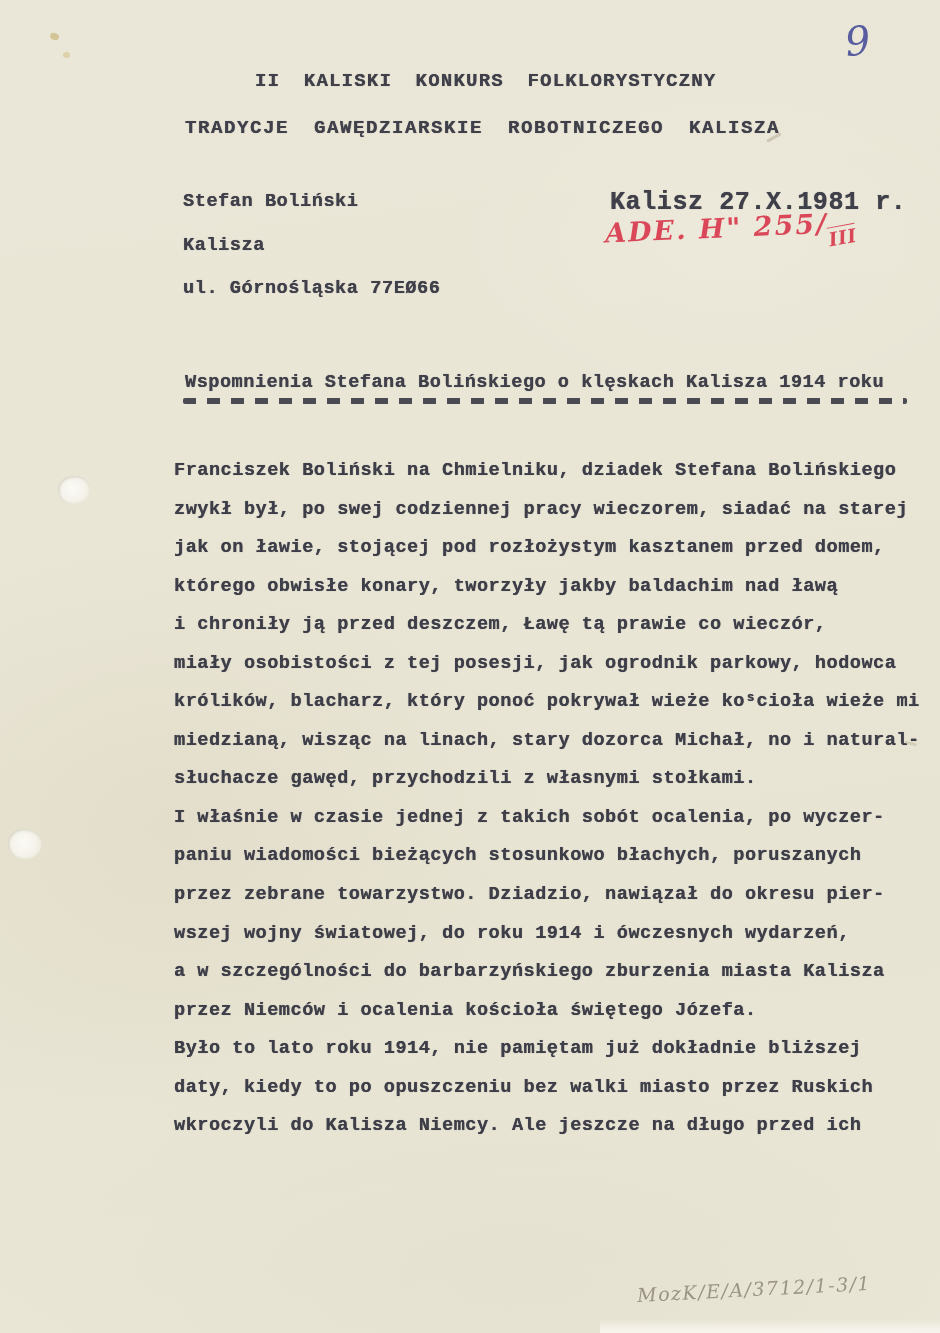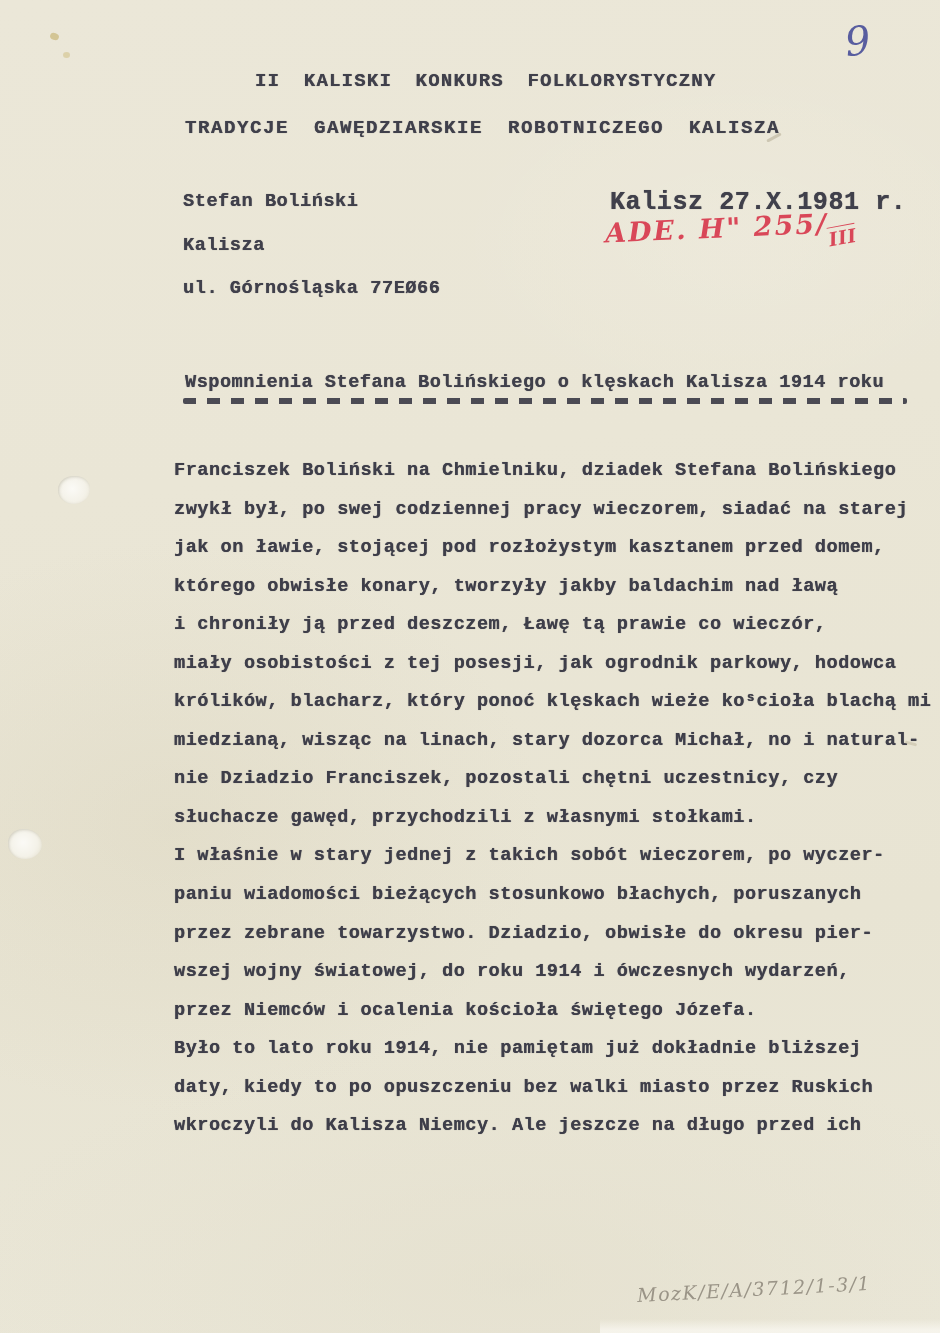--- a/index.html
+++ b/index.html
@@ -138,28 +138,28 @@
   <div class="tw doc-title">Wspomnienia Stefana Bolińskiego o klęskach Kalisza 1914 roku</div>
   <div class="title-underline"></div>
 
   <div class="body-text">
     <div class="line">Franciszek Boliński na Chmielniku, dziadek Stefana Bolińskiego</div>
     <div class="line">zwykł był, po swej codziennej pracy wieczorem, siadać na starej</div>
     <div class="line">jak on ławie, stojącej pod rozłożystym kasztanem przed domem,</div>
     <div class="line">którego obwisłe konary, tworzyły jakby baldachim nad ławą</div>
     <div class="line">i chroniły ją przed deszczem, Ławę tą prawie co wieczór,</div>
     <div class="line">miały osobistości z tej posesji, jak ogrodnik parkowy, hodowca</div>
-    <div class="line">królików, blacharz, który ponoć klęskach wieże koˢcioła blachą mi</div>
+    <div class="line">królików, blacharz, który ponoć pokrywał wieże koˢcioła wieże mi</div>
     <div class="line">miedzianą, wisząc na linach, stary dozorca Michał, no i natural-</div>
-    <div class="line">nie Dziadzio Franciszek, pozostali chętni uczestnicy, czy</div>
     <div class="line">słuchacze gawęd, przychodzili z własnymi stołkami.</div>
-    <div class="line">I właśnie w stary jednej z takich sobót wieczorem, po wyczer-</div>
+    <div class="line">I właśnie w czasie jednej z takich sobót ocalenia, po wyczer-</div>
     <div class="line">paniu wiadomości bieżących stosunkowo błachych, poruszanych</div>
-    <div class="line">przez zebrane towarzystwo. Dziadzio, obwisłe do okresu pier-</div>
+    <div class="line">przez zebrane towarzystwo. Dziadzio, nawiązał do okresu pier-</div>
     <div class="line">wszej wojny światowej, do roku 1914 i ówczesnych wydarzeń,</div>
+    <div class="line">a w szczególności do barbarzyńskiego zburzenia miasta Kalisza</div>
     <div class="line">przez Niemców i ocalenia kościoła świętego Józefa.</div>
     <div class="line">Było to lato roku 1914, nie pamiętam już dokładnie bliższej</div>
     <div class="line">daty, kiedy to po opuszczeniu bez walki miasto przez Ruskich</div>
     <div class="line">wkroczyli do Kalisza Niemcy. Ale jeszcze na długo przed ich</div>
   </div>
 
   <div class="hw-pencil">MozK/E/A/3712/1-3/1</div>
 
   <div class="hole hole1"></div>
   <div class="hole hole2"></div>

